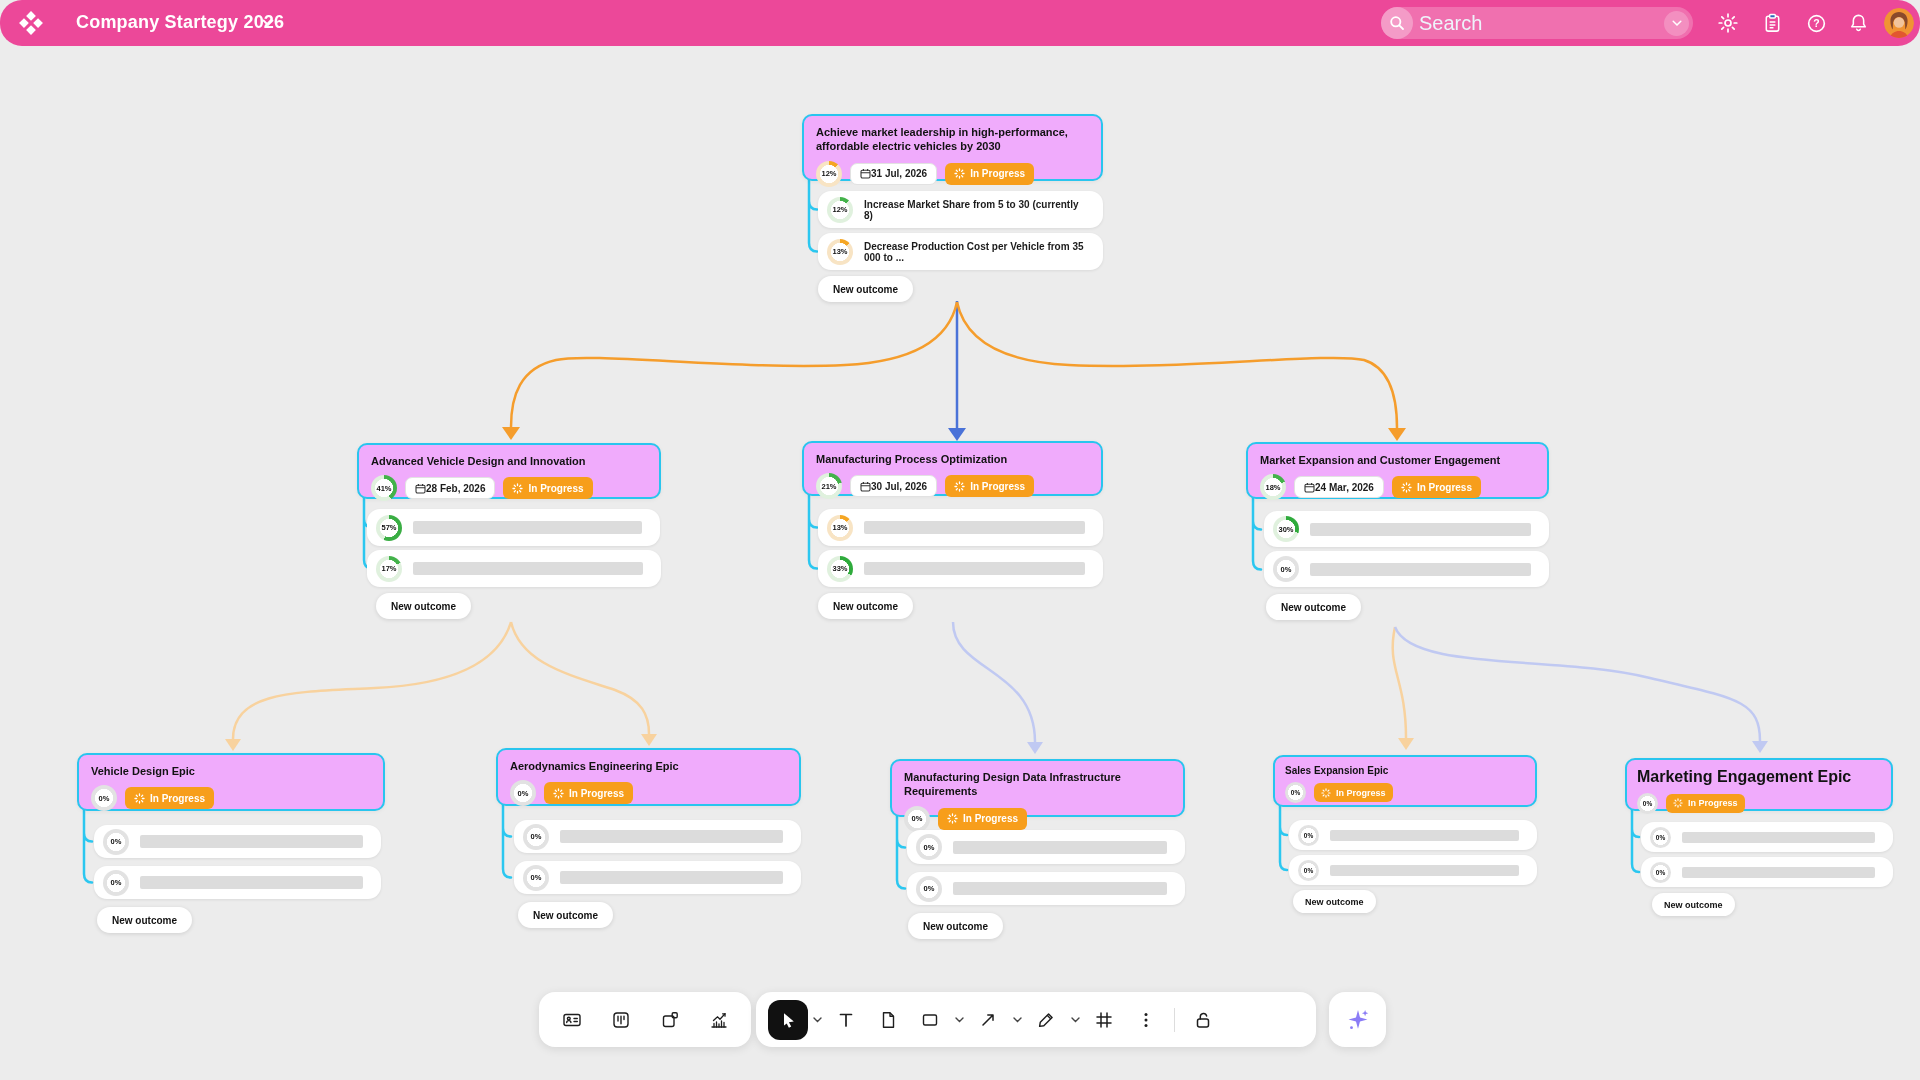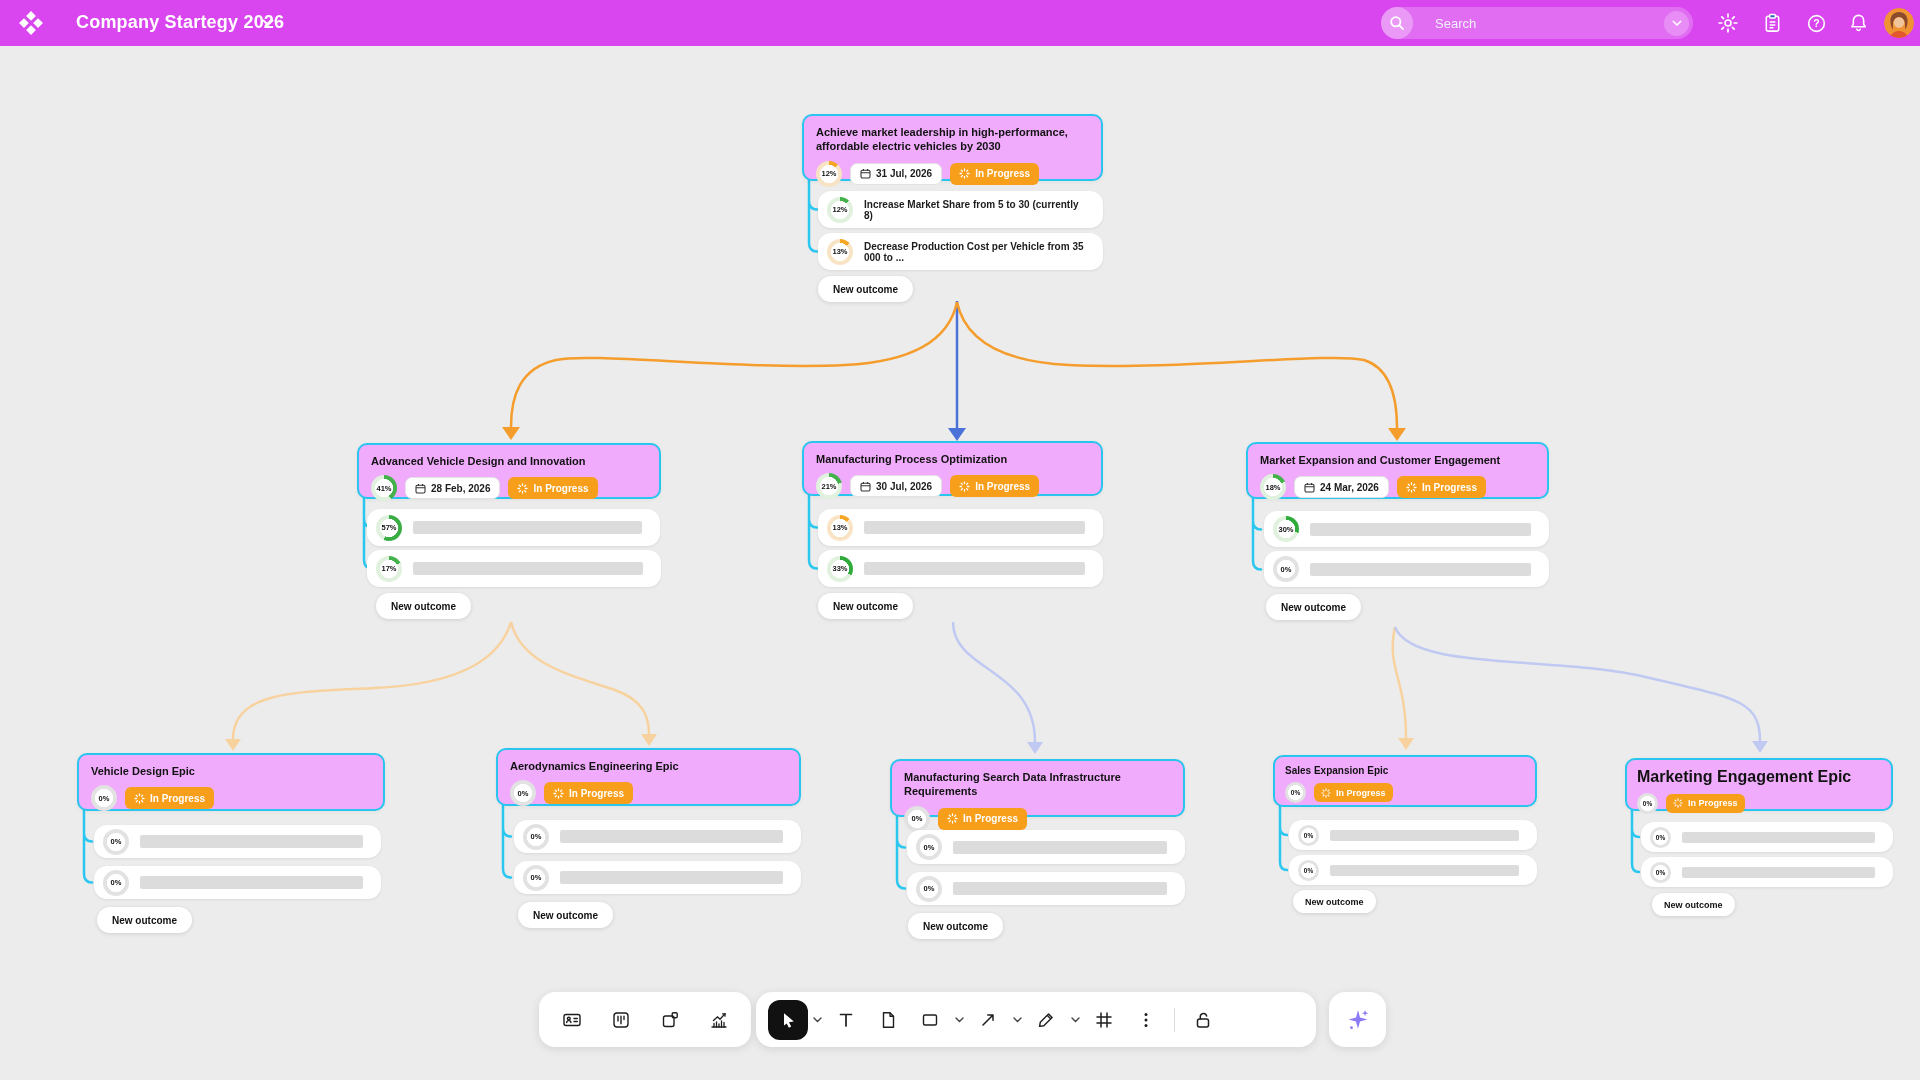--- a/index.html
+++ b/index.html
@@ -2,30 +2,30 @@
 <html><head>
 <meta charset="utf-8">
 <style>
   * { margin:0; padding:0; box-sizing:border-box; }
   html,body { width:1920px; height:1080px; overflow:hidden; cursor:default;
     font-family:"Liberation Sans", sans-serif; }
   .canvas { position:absolute; inset:0; background:#ececec; }
 
   
   .topbar { position:absolute; left:0; top:0; width:1920px; height:46px;
-    background:#d946ef; z-index:10; display:flex; align-items:center; }
+    background:#ec4899; z-index:10; display:flex; align-items:center;border-radius:22px; }
   .logo { position:absolute; left:18px; top:10px; width:26px; height:26px; }
   .board-title { position:absolute; left:76px; top:12px; color:#fff; font-size:18px;
     font-weight:700; letter-spacing:.2px; }
   .title-caret { position:absolute; left:262px; top:19px; }
   .search { position:absolute; left:1381px; top:7px; width:312px; height:32px;
     background:rgba(255,255,255,.22); border-radius:16px; display:flex; align-items:center; }
   .search-circle { width:32px; height:32px; border-radius:50%;
     background:rgba(255,255,255,.30); display:flex; align-items:center; justify-content:center; }
-  .search-text { color:#eef3fb; font-size:13px; margin-left:22px; flex:1; }
+  .search-text { color:#eef3fb; font-size:20px; margin-left:6px; flex:1; }
   .search-caret { width:25px; height:25px; border-radius:50%; background:rgba(255,255,255,.22);
     margin-right:4px; display:flex; align-items:center; justify-content:center; }
   .tb-icon { position:absolute; top:11px; width:24px; height:24px; display:flex;
     align-items:center; justify-content:center; }
   .avatar { position:absolute; left:1884px; top:8px; width:30px; height:30px;
     border-radius:50%; overflow:hidden; }
 
   
   .wires { position:absolute; inset:0; z-index:1; pointer-events:none; }
 
@@ -34,21 +34,21 @@
     border-radius:10px; padding:9px 12px; display:flex; flex-direction:column;
     gap:7px; box-shadow:0 1px 4px rgba(0,0,0,.05); }
   .card-title { font-size:11px; font-weight:700; color:#121212; line-height:1.3; }
   .chips { display:flex; align-items:center; gap:8px; }
   .ring { width:26px; height:26px; border-radius:50%; flex:none;
     background:radial-gradient(closest-side,#fff 70%,transparent 71% 100%),
                conic-gradient(var(--c) calc(var(--p)*1%), var(--t) 0);
     display:flex; align-items:center; justify-content:center;
     font-size:7.5px; font-weight:700; color:#111; }
   .ring.sm { width:21px; height:21px; font-size:6.5px; }
-  .chip { display:flex; align-items:center; gap:5px; height:22px; padding:0 9px;
+  .chip { display:flex; align-items:center; height:22px; padding:0 9px;
     background:#fff; border:1px solid #e2e2e2; border-radius:7px;
     font-size:10px; font-weight:700; color:#1c1c1c; }
   .badge { display:flex; align-items:center; gap:5px; height:22px; padding:0 9px;
     background:#f79e1b; border-radius:6px; color:#fff; font-size:10px; font-weight:700; }
   .badge.sm { height:19px; font-size:9px; padding:0 7px; }
 
   .row { position:absolute; z-index:2; background:#fff; border-radius:13px;
     display:flex; align-items:center; gap:11px; padding:0 18px 0 9px;
     box-shadow:0 1px 3px rgba(0,0,0,.08); }
   .row-label { font-size:10px; font-weight:700; color:#1c1c1c; }
@@ -312,21 +312,21 @@
   </div>
   <div class="row" style="left:514px;top:861px;width:287px;height:33px">
     <div class="ring" style="--p:0;--c:#43b24a;--t:#e2e2e2">
         <span>0%</span>
       </div>
     <div class="bar"></div>
   </div>
   <div class="new-outcome" style="left:518px;top:902px">New outcome</div>
 
   <div class="card" style="left:890px;top:759px;width:295px;height:58px">
-    <div class="card-title">Manufacturing Search Data Infrastructure Requirements</div>
+    <div class="card-title">Manufacturing Design Data Infrastructure Requirements</div>
     <div class="chips">
       <div class="ring" style="--p:0;--c:#43b24a;--t:#e2e2e2">
           <span>0%</span>
         </div>
       <div class="badge">
         <svg width="11" height="11" viewBox="0 0 11 11">
             <g stroke="#fff" stroke-width="1.3" stroke-linecap="round">
               <path d="M5.5 1 V2.6 M5.5 8.4 V10 M1 5.5 H2.6 M8.4 5.5 H10 M2.3 2.3 L3.4 3.4 M7.6 7.6 L8.7 8.7 M8.7 2.3 L7.6 3.4 M3.4 7.6 L2.3 8.7"></path>
             </g>
           </svg>

